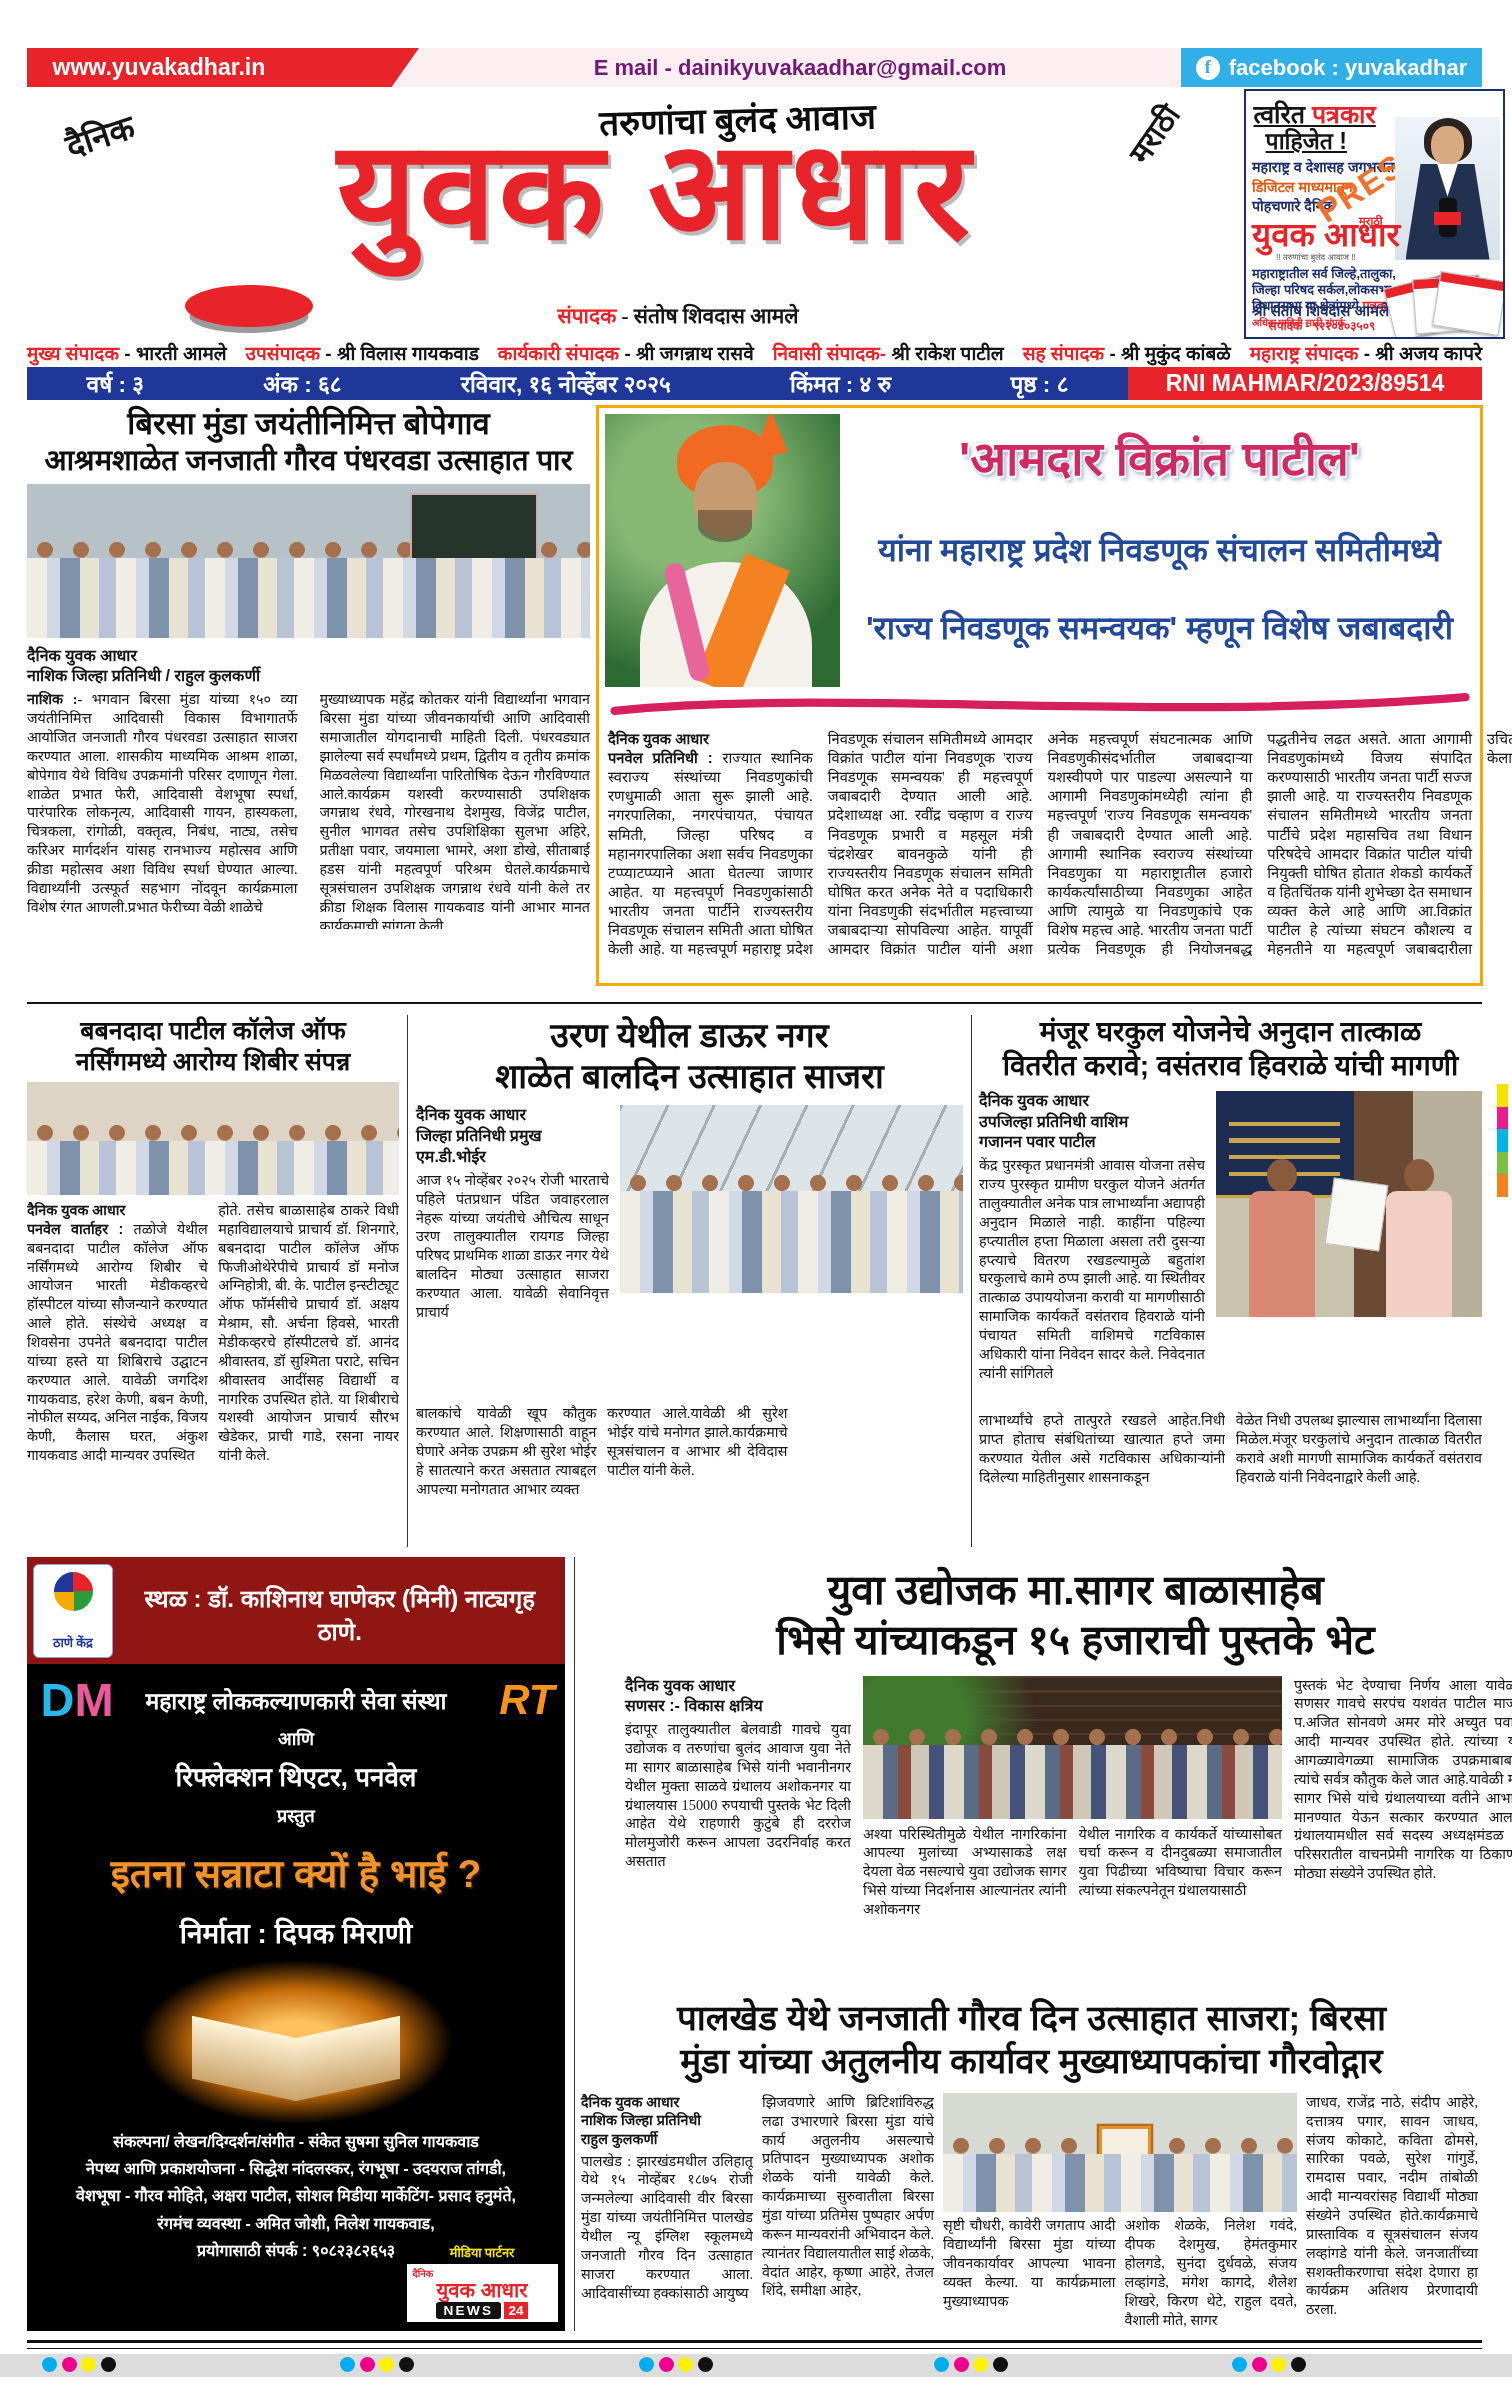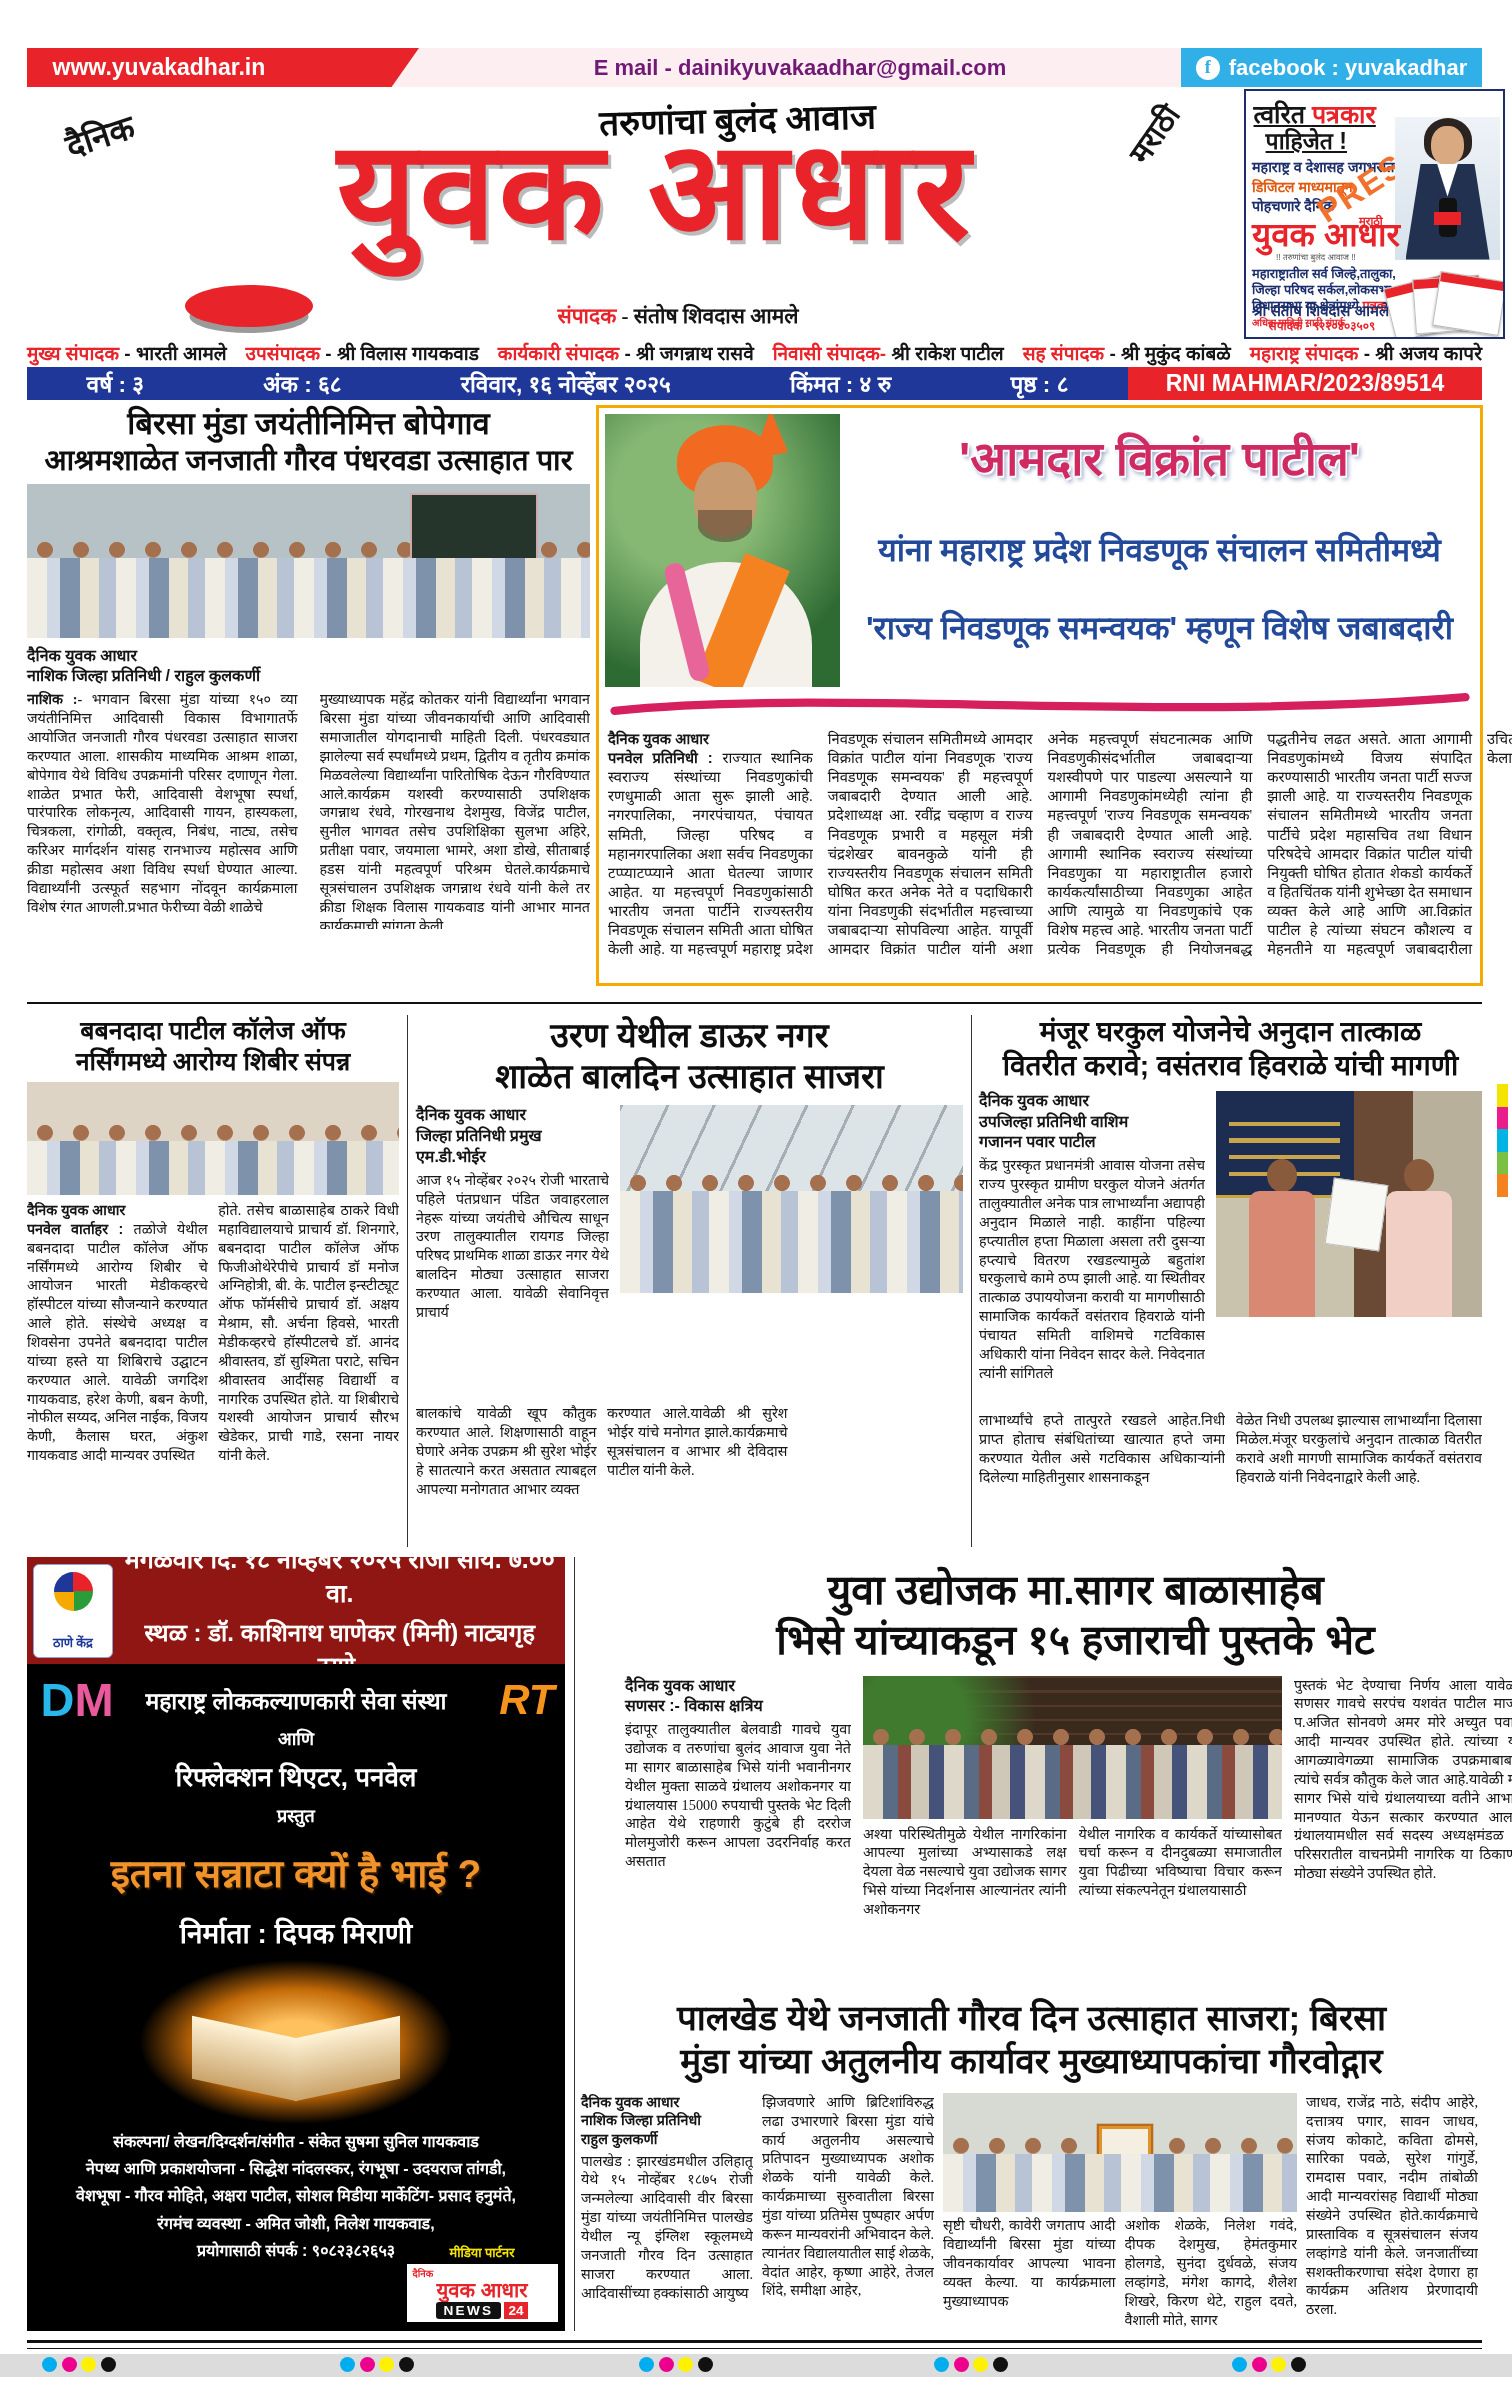--- a/index.html
+++ b/index.html
@@ -134,21 +134,21 @@
   .ad-title{margin-top:18px;font-size:39px;font-weight:900;color:#f0932b;text-shadow:1.5px 2.3px 1.5px #3a2000;}
   .ad-prod{margin-top:15px;font-size:28px;font-weight:bold;}
   .ad-glow{position:relative;height:173px;margin-top:4.5px;}
   .ad-glow .halo{position:absolute;left:50%;top:50%;width:316px;height:166px;transform:translate(-50%,-50%);
      background:radial-gradient(ellipse at center,#ffc15e 0 18%,#c26a08 45%,rgba(0,0,0,0) 70%);}
   .ad-glow .pg{position:absolute;top:72px;width:105px;height:63px;background:linear-gradient(#fff4d8,#caa36a);}
   .ad-glow .pgl{left:calc(50% - 104px);transform:skewY(12deg);}
   .ad-glow .pgr{left:calc(50% - 1.5px);transform:skewY(-12deg);}
   .ad-cred{font-size:16px;font-weight:bold;line-height:1.7;}
   .ad-media{position:absolute;right:7.5px;bottom:9px;width:151px;text-align:center;}
-  .ad-media .lab{color:#f5e400;font-size:12.8px;font-weight:bold;}
+  .ad-media .lab{color:#f5e400;font-size:12.8px;font-weight:bold;font-family:Liberation Serif, serif;}
   .ad-media .card{background:#fff;margin-top:3px;padding:3px 1.5px;}
   .ad-media .d{color:#e8232a;font-size:9.8px;font-weight:bold;text-align:left;margin-left:4.5px;}
   .ad-media .t{color:#e8232a;font-size:20.3px;font-weight:900;line-height:1;}
   .ad-media .nrow{display:flex;align-items:center;justify-content:center;gap:3px;margin-top:2.3px;}
   .ad-media .news{background:#111;color:#fff;font-size:13.6px;font-weight:bold;padding:0.8px 7.5px;border-radius:3px;letter-spacing:2.3px;}
   .ad-media .n24{background:#e8232a;color:#fff;font-size:13.6px;font-weight:bold;padding:0.8px 4.5px;}
   
   .footline{left:27px;top:2340px;width:1455px;height:5.3px;border-top:3px solid #111;border-bottom:0.8px solid #111;}
   .graybar{left:0;top:2354px;width:1512px;height:22.6px;background:#dcdcdc;}
   .regdots{position:absolute;top:2357px;display:flex;gap:4.5px;}
@@ -341,21 +341,20 @@
     </div>
   </div>
 
   <div class="abs adplay">
     <div class="ad-head">
       <div class="ad-logo">
         <div class="em"></div>
         <div class="tx">ठाणे केंद्र</div>
       </div>
       <div class="ht">
-        <div class="h1">मंगळवार दि. १८ नोव्हेंबर २०२५ रोजी  सायं. ७.०० वा.</div>
         <div class="h2">स्थळ :  डॉ. काशिनाथ घाणेकर (मिनी) नाट्यगृह ठाणे.</div>
       </div>
     </div>
     <div class="ad-body">
       <div class="ad-dm"><span class="d">D</span><span class="m">M</span></div>
       <div class="ad-rt">RT</div>
       <div class="ad-org1">महाराष्ट्र लोककल्याणकारी सेवा संस्था</div>
       <div class="ad-and">आणि</div>
       <div class="ad-org2">रिफ्लेक्शन थिएटर, पनवेल</div>
       <div class="ad-pres">प्रस्तुत</div>

